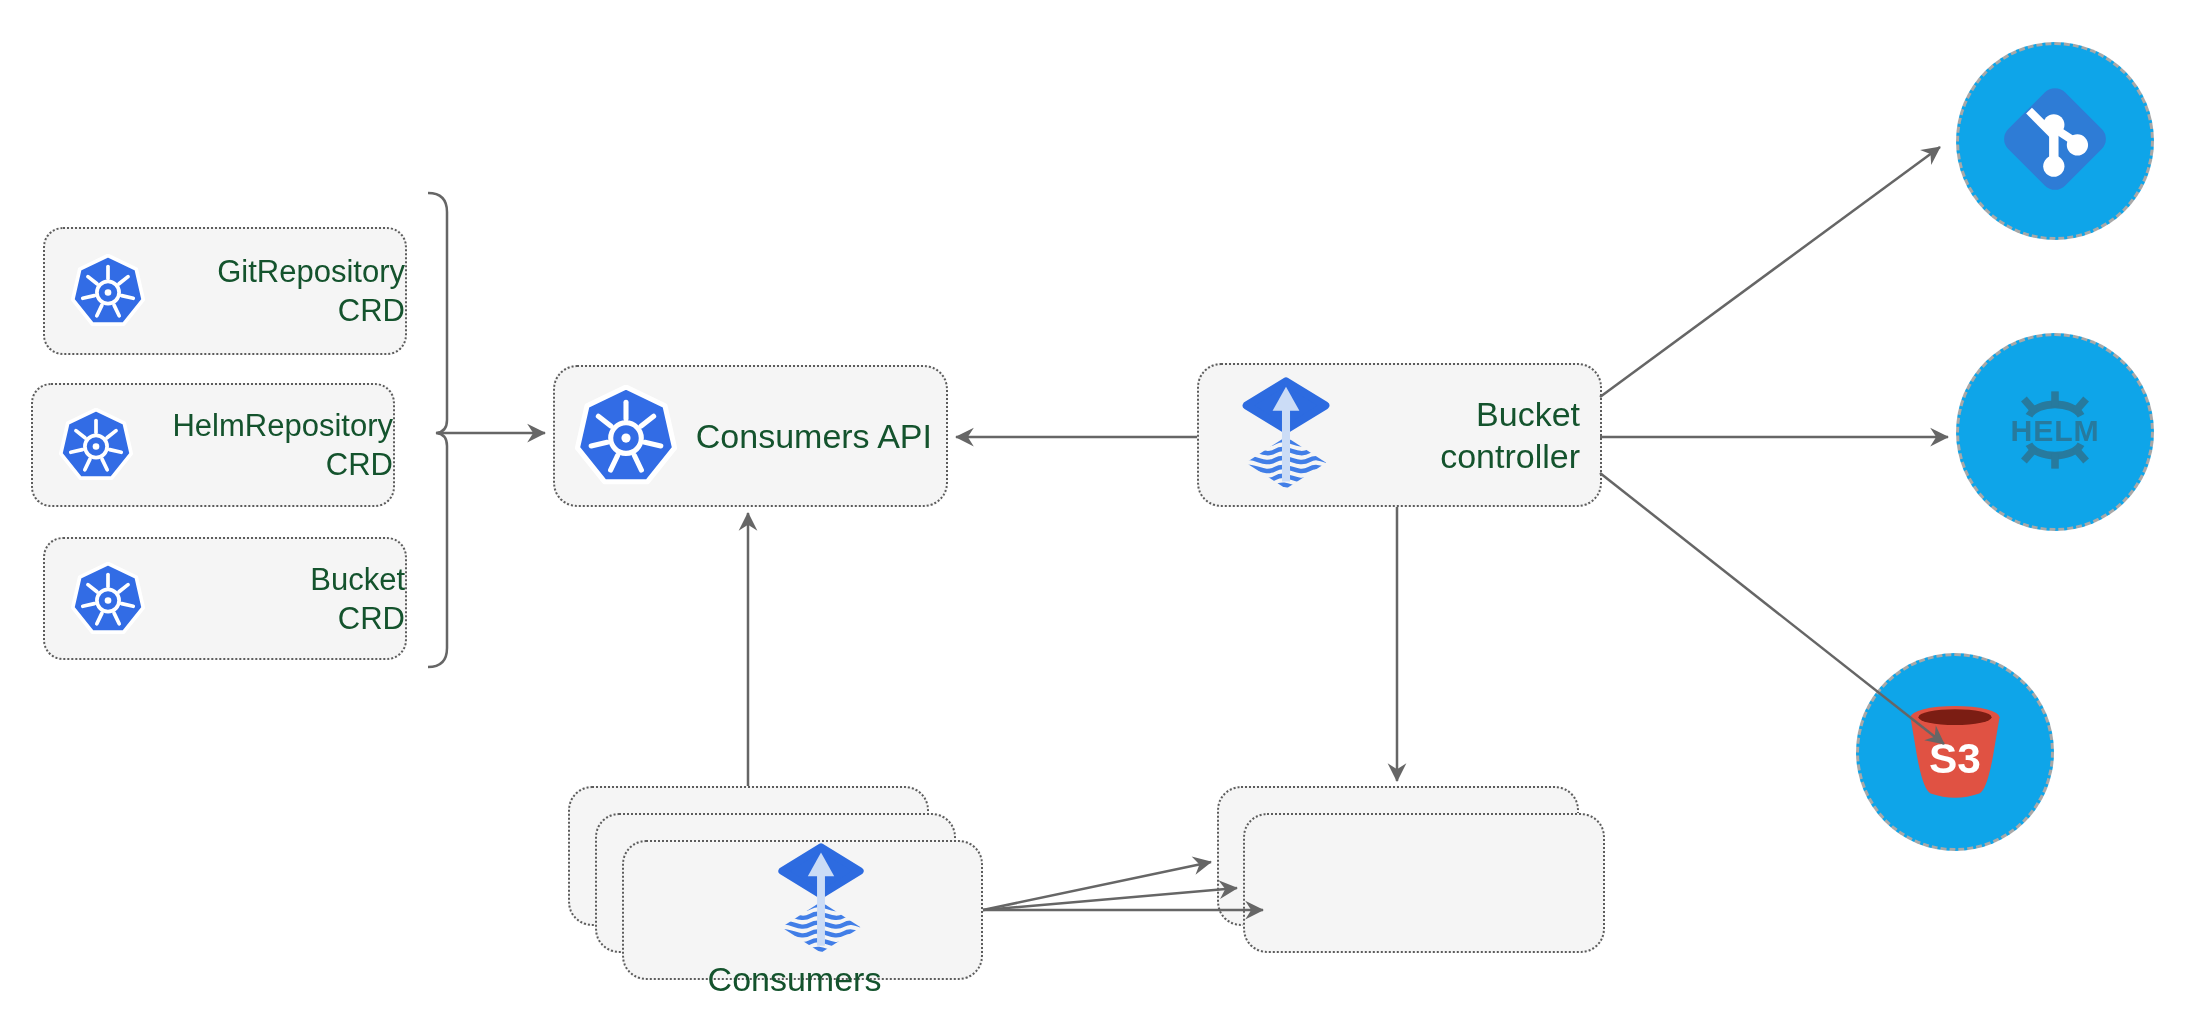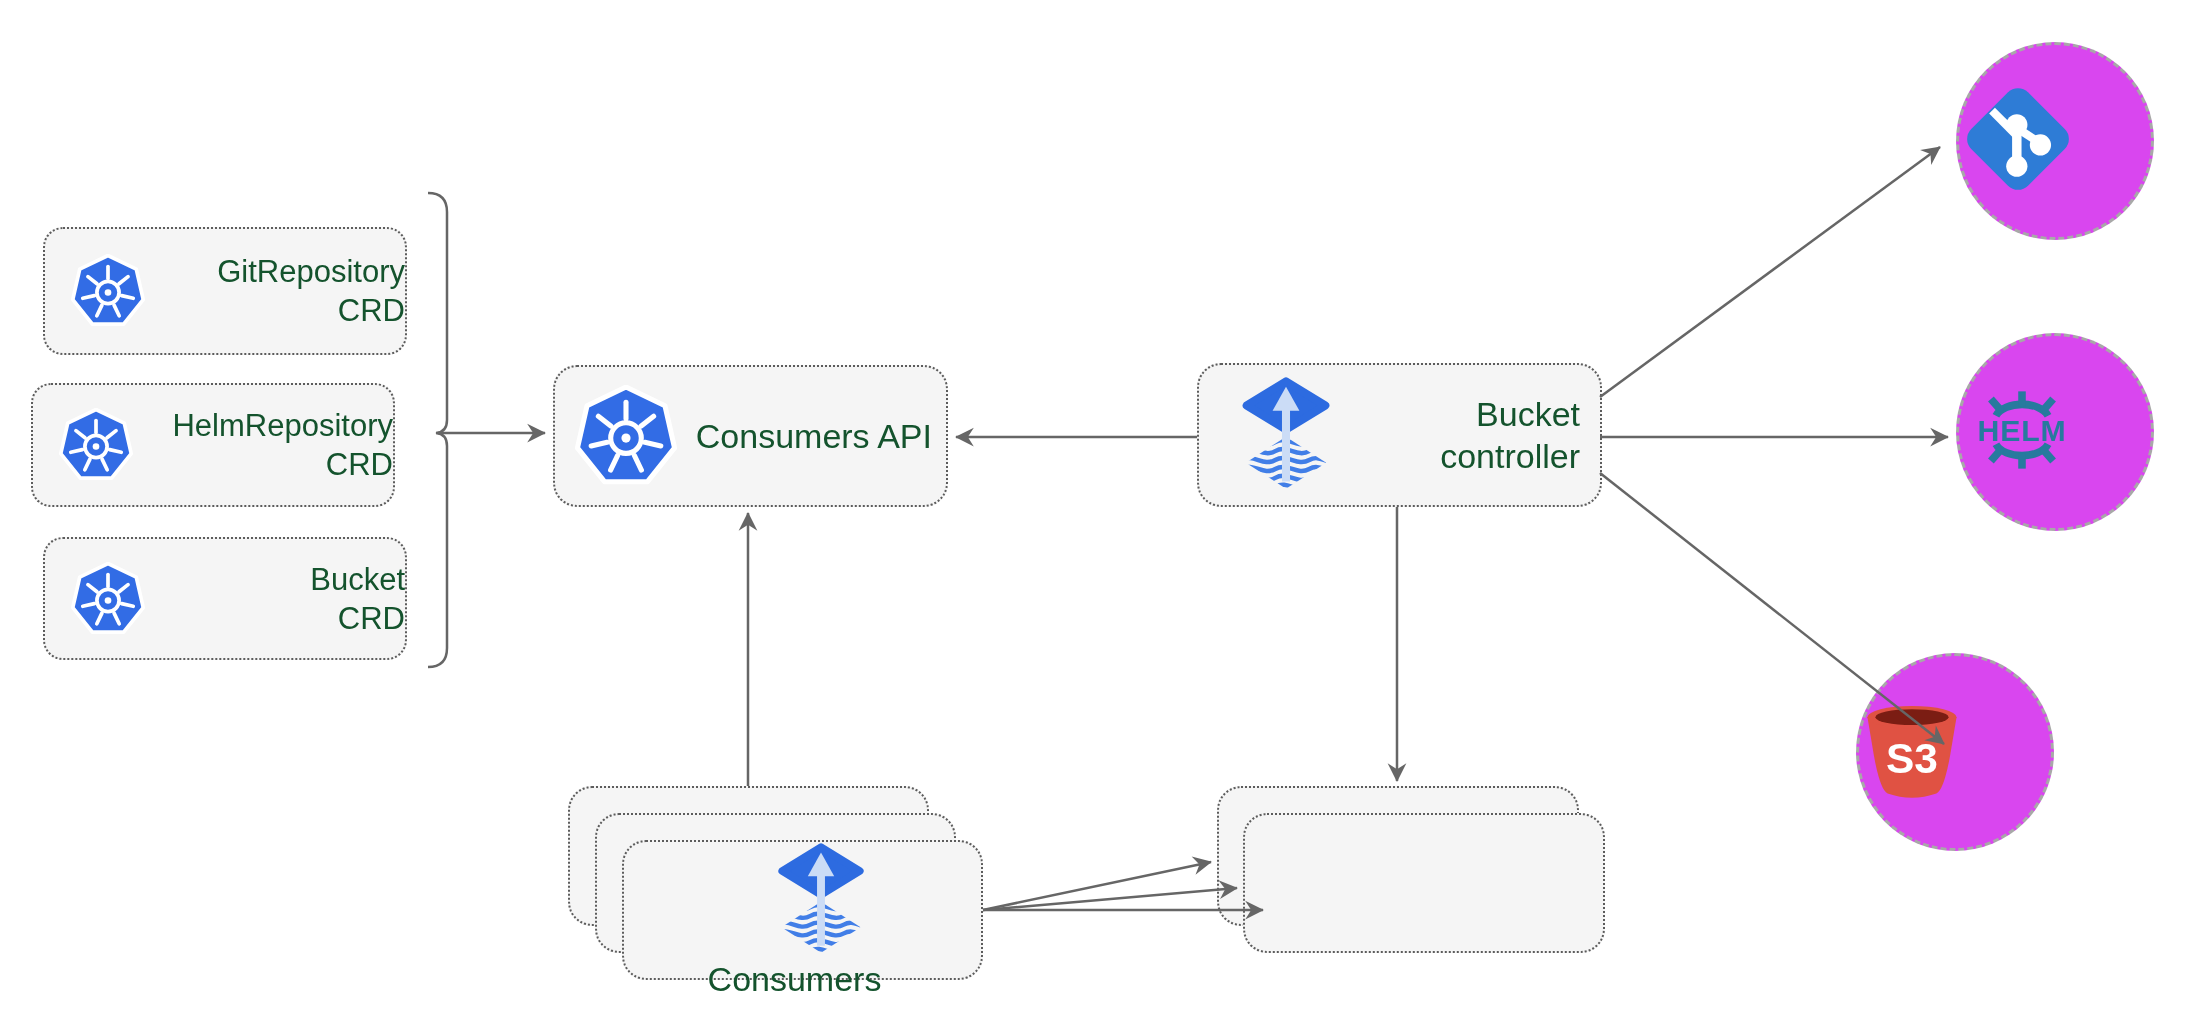--- a/index.html
+++ b/index.html
@@ -26,25 +26,26 @@
     text-align:right;
     font-size:34px;
     line-height:42px;
     color:#14532d;
   }
   .crd .label{font-size:31px;line-height:39px;}
   .circle-node{
     position:absolute;
     width:198px;height:198px;
     border-radius:50%;
-    background:#d946ef;
+    background:#0ea5e9;
     border:3px dashed #A8A8A8;
     box-sizing:border-box;
     display:flex;
     align-items:center;
+    justify-content:center;
   }
   .stack{z-index:1;}
   #connectors{position:absolute;left:0;top:0;z-index:3;pointer-events:none;}
   .front{z-index:2;flex-direction:column;}
 </style>
 </head>
 <body>
 
 <div id="canvas">
 

